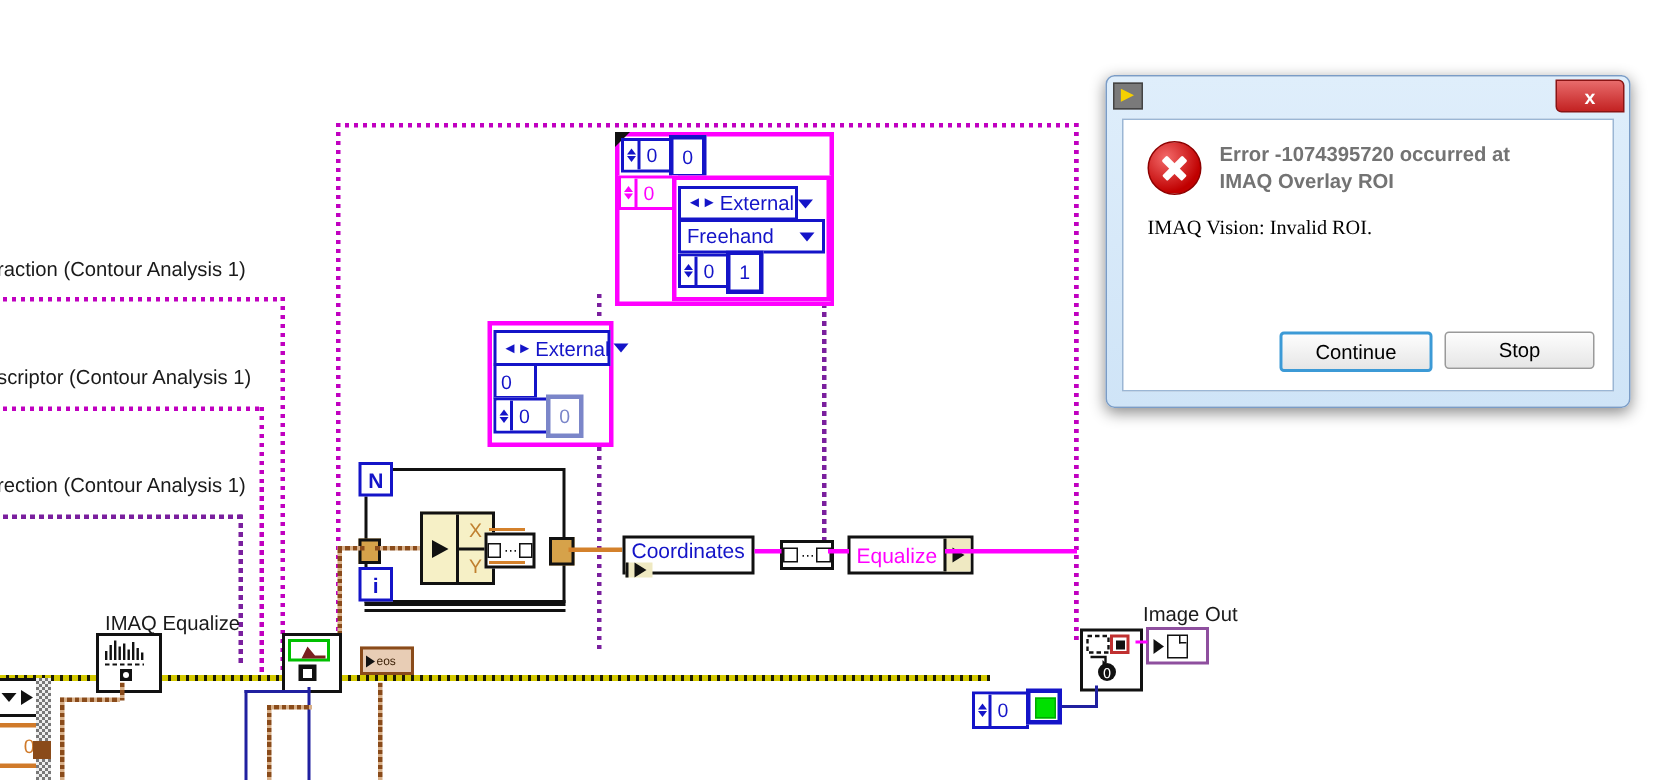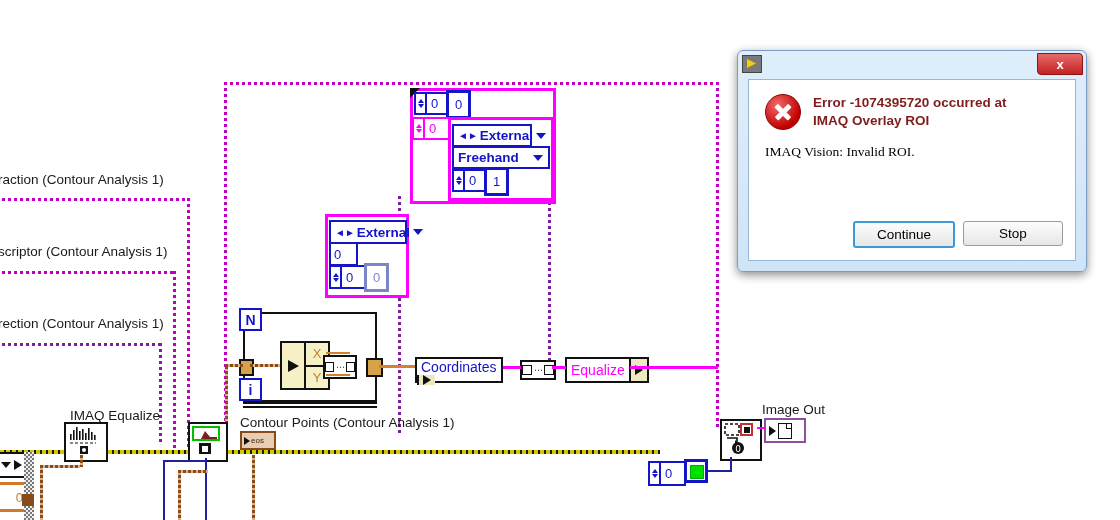--- a/index.html
+++ b/index.html
@@ -52,21 +52,21 @@
   .numctl.pink .sp i.d{border-top-color:#ff00ff;}
   .numctl.pink .v{color:#ff00ff;}
 
   .boxnum{position:absolute;border:3px solid #1414c8;background:#fff;color:#1414c8;
      font-size:13px;display:flex;align-items:center;justify-content:center;}
   .boxnum.gray{border-color:#7b86c9;color:#7b86c9;}
 
   .enum{position:absolute;border:2px solid #1414c8;background:#fff;display:flex;align-items:center;
      color:#1414c8;font-size:13.5px;padding:0 2px;}
   .enum .lr{margin:0 2px;font-size:10px;}
-  .enum .cap{flex:1;font-weight:bold;}
+  .enum .cap{flex:1;}
   .enum .ar{width:0;height:0;border-left:5px solid transparent;border-right:5px solid transparent;
      border-top:6px solid #1414c8;margin:0 3px;}
 
   
   .term{position:absolute;border:2px solid #111;background:#fff;display:flex;align-items:center;}
   .term .cap{padding:0 4px;font-size:14px;white-space:nowrap;}
   .term .tail{width:16px;align-self:stretch;background:#efe9c2;border-left:2px solid #111;
      display:flex;align-items:center;justify-content:center;}
   .term .tail b{display:block;width:0;height:0;border-top:5px solid transparent;
      border-bottom:5px solid transparent;border-left:8px solid #111;}
@@ -121,21 +121,21 @@
   #dlg-body{position:absolute;left:10px;right:10px;top:28px;bottom:10px;background:#fff;
      border:1px solid #9bb6d4;padding:14px 16px;box-sizing:border-box;}
   #err-row{display:flex;gap:12px;align-items:flex-start;}
   #err-icon{width:34px;height:34px;border-radius:50%;flex:0 0 34px;
      background:radial-gradient(circle at 34% 30%,#f36a6a,#c00000 70%);
      position:relative;border:1px solid #8d0000;}
   #err-icon:before,#err-icon:after{content:"";position:absolute;left:50%;top:50%;width:19px;height:4.5px;
      background:#fff;border-radius:1px;}
   #err-icon:before{transform:translate(-50%,-50%) rotate(45deg);}
   #err-icon:after{transform:translate(-50%,-50%) rotate(-45deg);}
-  #err-msg{font-size:13.5px;font-weight:bold;color:#7f1d1d;line-height:1.35;max-width:230px;}
+  #err-msg{font-size:13.5px;font-weight:bold;color:#737373;line-height:1.35;max-width:230px;}
   #reason-head{margin-top:28px;font-size:13.5px;font-weight:bold;color:#000;}
   #reason-text{margin-top:14px;font-size:13.5px;color:#000;font-family:"Liberation Serif",serif;}
   #dlg-buttons{position:absolute;right:12px;bottom:12px;display:flex;gap:8px;}
   .dbtn{min-width:78px;height:23px;padding:0 10px;font-size:13.5px;color:#000;
      background:linear-gradient(to bottom,#fdfdfd,#e6e6e6);
      border:1px solid #9a9a9a;border-radius:3px;display:flex;align-items:center;justify-content:center;}
   .dbtn.primary{border:2px solid #3c9ad6;}
 </style>
 </head>
 <body>
@@ -169,21 +169,20 @@
     <div class="l"></div>
   </div>
   <div class="dashrect pp" style="left:548px;top:196px;width:3px;height:180px;">
     <div class="l"></div>
   </div>
 
   <div class="lbl" style="left:-2px;top:172px;">raction (Contour Analysis 1)</div>
   <div class="lbl" style="left:-2px;top:244px;">scriptor (Contour Analysis 1)</div>
   <div class="lbl" style="left:-2px;top:316px;">rection (Contour Analysis 1)</div>
   <div class="lbl" style="left:70px;top:408px;">IMAQ Equalize</div>
-  <div class="lbl" style="left:240px;top:415px;">Contour Points (Contour Analysis 1)</div>
   <div class="lbl" style="left:762px;top:402px;">Image Out</div>
 
   <div class="cluster" style="left:410px;top:88px;width:140px;height:110px;">
     <div style="position:absolute;left:-3px;top:-3px;width:0;height:0;
         border-left:10px solid #111;border-bottom:10px solid transparent;"></div>
   </div>
   <div class="numctl" style="left:414px;top:92px;width:36px;height:19px;">
     <div class="sp">
         <i class="u"></i>
         <i class="d"></i>

